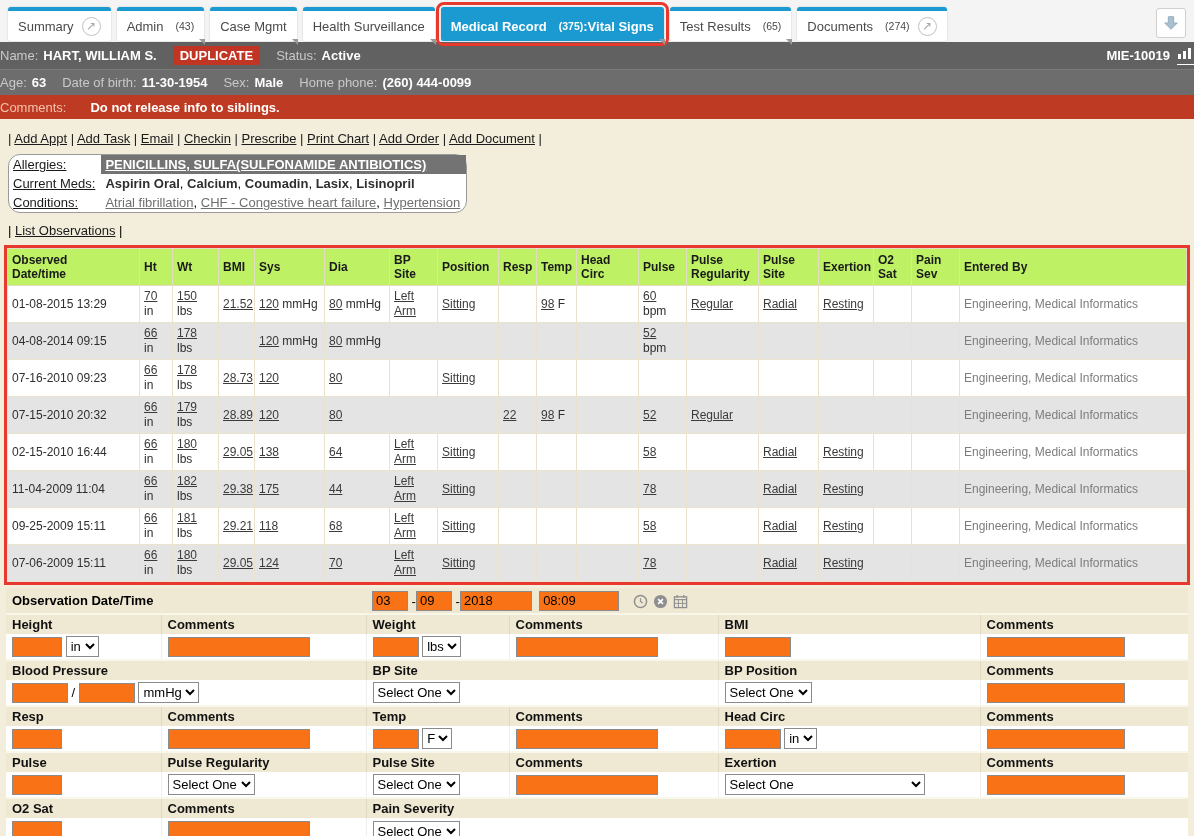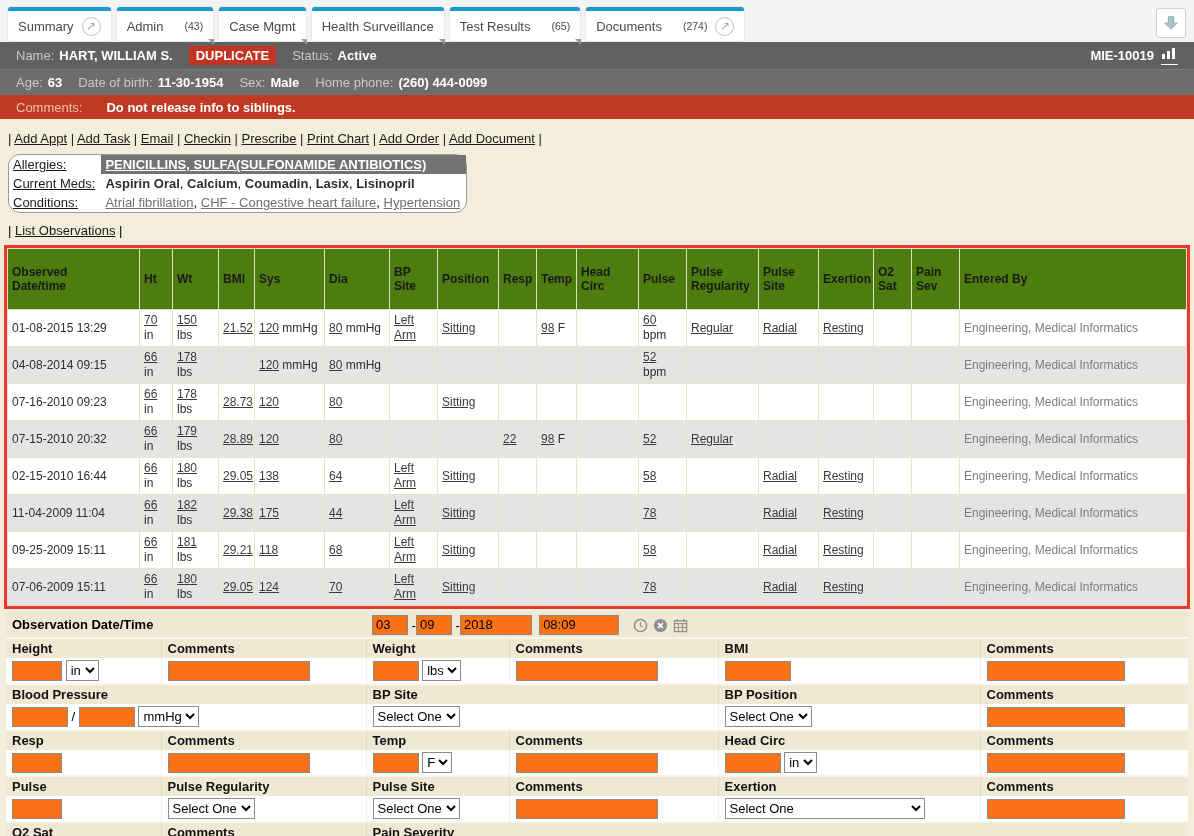--- a/index.html
+++ b/index.html
@@ -5,32 +5,32 @@
   * { margin:0; padding:0; box-sizing:border-box; }
   html,body { width:1194px; height:836px; overflow:hidden; }
   body { font-family:"Liberation Sans", sans-serif; background:#f3eedc; font-size:13px; }
   a { cursor:pointer; }
 
   
   .tabbar { background:#f4f4f4; height:42px; display:flex; align-items:flex-end; padding:0 8px 0 8px; position:relative; }
   .tab { position:relative; display:flex; align-items:center; background:#fff; border-top:4px solid #1b9ad2;
          border-radius:3px 3px 2px 2px; height:34px; padding:0 10px; margin-right:6px; margin-bottom:1px;
          color:#4a4a4a; white-space:nowrap; box-shadow:0 0 2px rgba(0,0,0,.18); }
-  .tab .tab-count { font-size:10.5px; margin-left:21px; }
+  .tab .tab-count { font-size:10.5px; margin-left:12px; }
   .tab.active { background:#1b9ad2; color:#fff; font-weight:bold; }
   .tab.fold::after { content:""; position:absolute; right:-1px; bottom:-4px;
          border-left:6px solid transparent; border-top:6px solid #9a9a9a; }
   .tab.annotated { outline:3px solid #e8392f; outline-offset:2px; }
   .ext-icon { display:inline-flex; align-items:center; justify-content:center; width:19px; height:19px;
          border:1px solid #c2c2c2; border-radius:50%; color:#a8a8a8; font-size:12px; margin-left:8px; background:#fff; }
   .download-btn { margin-left:auto; width:30px; height:30px; background:#fff; border:1px solid #cfcfcf;
          border-radius:3px; display:flex; align-items:center; justify-content:center; margin-bottom:4px; cursor:pointer; }
 
   
-  .pbar { display:flex; align-items:center; padding:0 16px; color:#fff; }
+  .pbar { display:flex; align-items:center; padding:0 0; color:#fff; }
   .pbar .lab { color:#c9c9c9; margin-right:5px; }
   .pbar .val { color:#fff; font-weight:bold; margin-right:16px; }
   .bar1 { background:#616161; height:28px; border-bottom:1px solid #7a7a7a; }
   .bar2 { background:#6d6d6d; height:25px; }
   .bar3 { background:#bf3a22; height:24px; }
   .bar3 .lab { color:#f2c3ae; margin-right:24px; }
   .dup-badge { background:#c13525; color:#fff; font-weight:bold; padding:2px 7px; margin-right:16px; }
   .mrn-wrap { margin-left:auto; display:flex; align-items:center; gap:7px; font-weight:bold; }
   .chart-icon { display:inline-block; border-bottom:1px solid #fff; padding-bottom:1px; cursor:pointer; }
 
@@ -47,22 +47,22 @@
   .sum-val.allergy a { color:#fff; font-weight:bold; text-decoration:underline; }
   .sum-val.meds a { color:#2e2e2e; font-weight:bold; }
   .sum-val.conds a { color:#6f6f6f; text-decoration:underline; }
 
   .listobs { padding:2px 2px 8px 2px; }
   .listobs a { color:#1a1a1a; text-decoration:underline; }
 
   
   .obs-annotation { outline:3px solid #e8392f; outline-offset:0px; margin:2px 1px 6px 1px; }
   table.obs { width:100%; border-collapse:collapse; table-layout:fixed; font-size:12px; background:#fff; }
-  table.obs th { background:#4d7c0f; color:#1a1a1a; text-align:left; font-weight:bold;
-        padding:16px 4px; white-space:pre-line; vertical-align:middle; border:1px solid #e3dbc2; line-height:14px;margin-left:17px; }
+  table.obs th { background:#bef264; color:#1a1a1a; text-align:left; font-weight:bold;
+        padding:4px 4px; white-space:pre-line; vertical-align:middle; border:1px solid #e3dbc2; line-height:14px;margin-left:17px; }
   table.obs td { padding:3px 4px; vertical-align:middle; border:1px solid #e9e2cc; line-height:15px;
         color:#2e2e2e; overflow:hidden; height:33px; }
   table.obs tr.alt td { background:#e4e4e4; }
   table.obs a.cell-link { color:#3b3b3b; text-decoration:underline; }
   table.obs td.entered-by { color:#7d7d7d; }
 
   
   table.form { width:100%; border-collapse:collapse; table-layout:fixed; margin-top:2px; }
   table.form td { padding:2px 6px; vertical-align:middle; }
   tr.frm-label td { background:#efe8d2; font-weight:bold; color:#111; height:20px; border-left:1px solid #e0d8bf; border-top:2px solid #f9f6ea; }
@@ -86,20 +86,25 @@
     </div>
     <div class="tab fold">
       <span class="tab-label">Admin</span>
       <span class="tab-count"> (43)</span>
     </div>
     <div class="tab fold">
       <span class="tab-label">Case Mgmt</span>
     </div>
     <div class="tab fold">
       <span class="tab-label">Health Surveillance</span>
+    </div>
+    <div class="tab active fold annotated">
+      <span class="tab-label">Medical Record</span>
+      <span class="tab-count"> (375)</span>
+      <span class="tab-suffix">:Vital Signs</span>
     </div>
     <div class="tab fold">
       <span class="tab-label">Test Results</span>
       <span class="tab-count"> (65)</span>
     </div>
     <div class="tab">
       <span class="tab-label">Documents</span>
       <span class="tab-count"> (274)</span>
       <span class="ext-icon">↗</span>
     </div>

